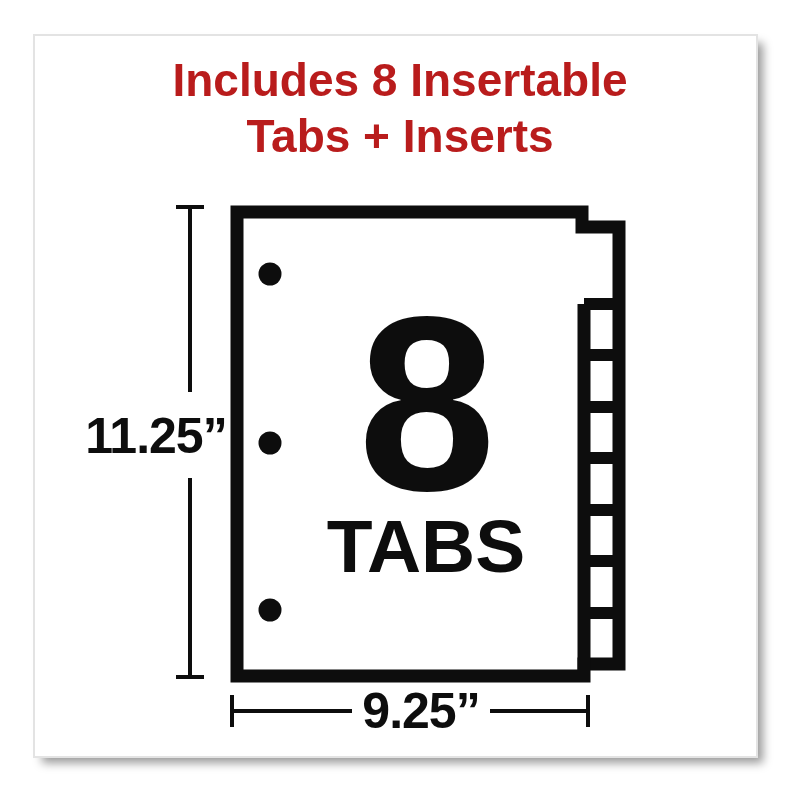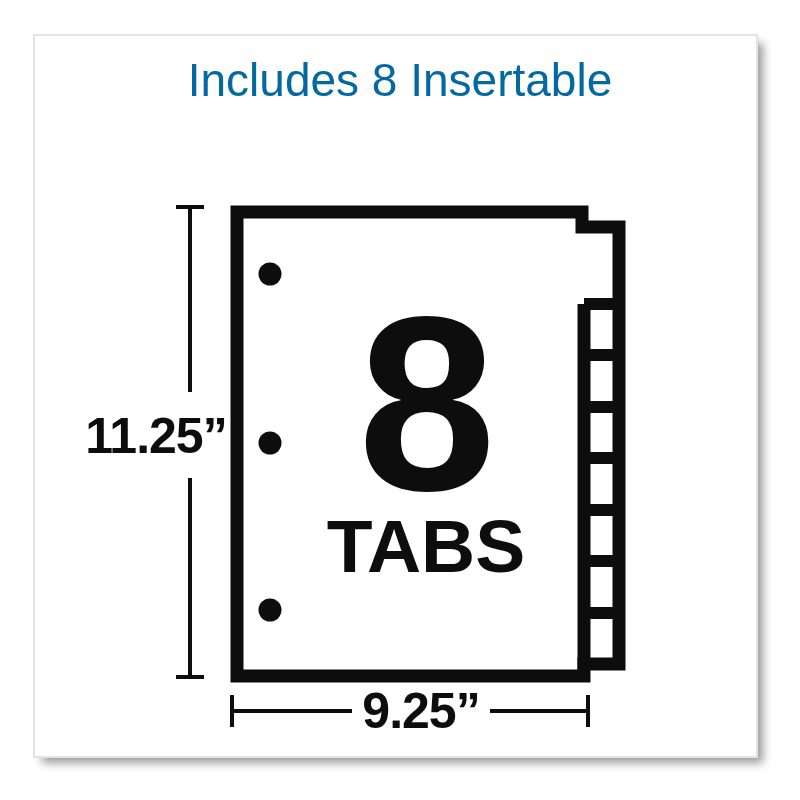--- a/index.html
+++ b/index.html
@@ -22,22 +22,22 @@
     border: 2px solid #e3e3e3;
     box-shadow: 7px 7px 9px -2px rgba(0,0,0,0.40);
     box-sizing: border-box;
   }
   .headline {
     position: absolute;
     left: 0;
     top: 52px;
     width: 800px;
     text-align: center;
-    color: #0369a1;
-    font-weight: 400;
+    color: #b91c1c;
+    font-weight: 700;
     font-size: 46px;
     line-height: 56px;
     letter-spacing: 0px;
   }
   svg.diagram {
     position: absolute;
     left: 0;
     top: 0;
     width: 800px;
     height: 800px;
@@ -54,20 +54,21 @@
   .big-caption { font-size: 75px;  }
   .dim-label   { font-size: 50px; letter-spacing: -1px; }
 </style>
 </head>
 <body>
 
 <div class="card"></div>
 
 <div class="headline">
   <div>Includes 8 Insertable</div>
+  <div>Tabs + Inserts</div>
 </div>
 
 <svg class="diagram" viewBox="0 0 800 800">
 
   <path class="sheet-fill" stroke-width="13" stroke-linejoin="miter" d="M 237 212 H 582 V 227 H 619 V 664 H 584 V 676 H 237 Z"></path>
 
   <line class="ink-stroke" stroke-width="13" x1="584" y1="304" x2="584" y2="670"></line>
 
   <line class="ink-stroke" stroke-width="12" x1="584" y1="304" x2="619" y2="304"></line>
   <line class="ink-stroke" stroke-width="12" x1="584" y1="355" x2="619" y2="355"></line>

